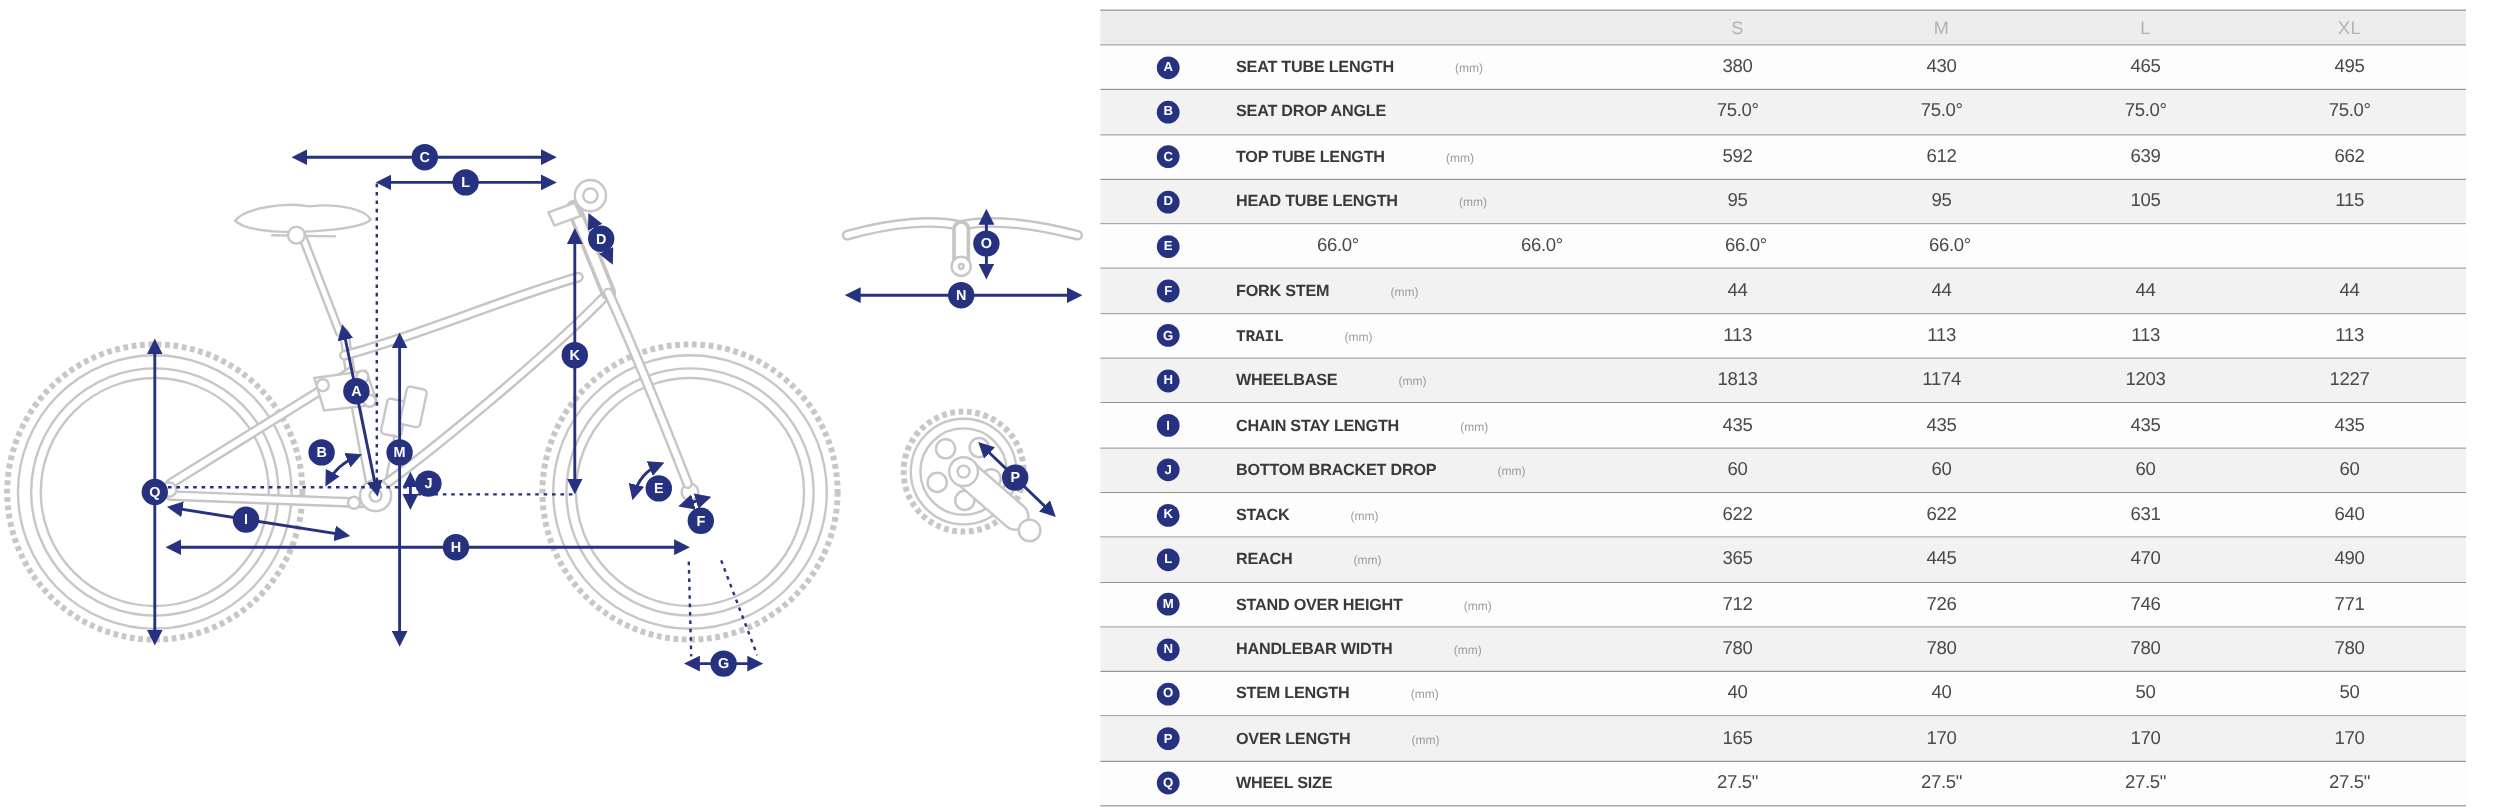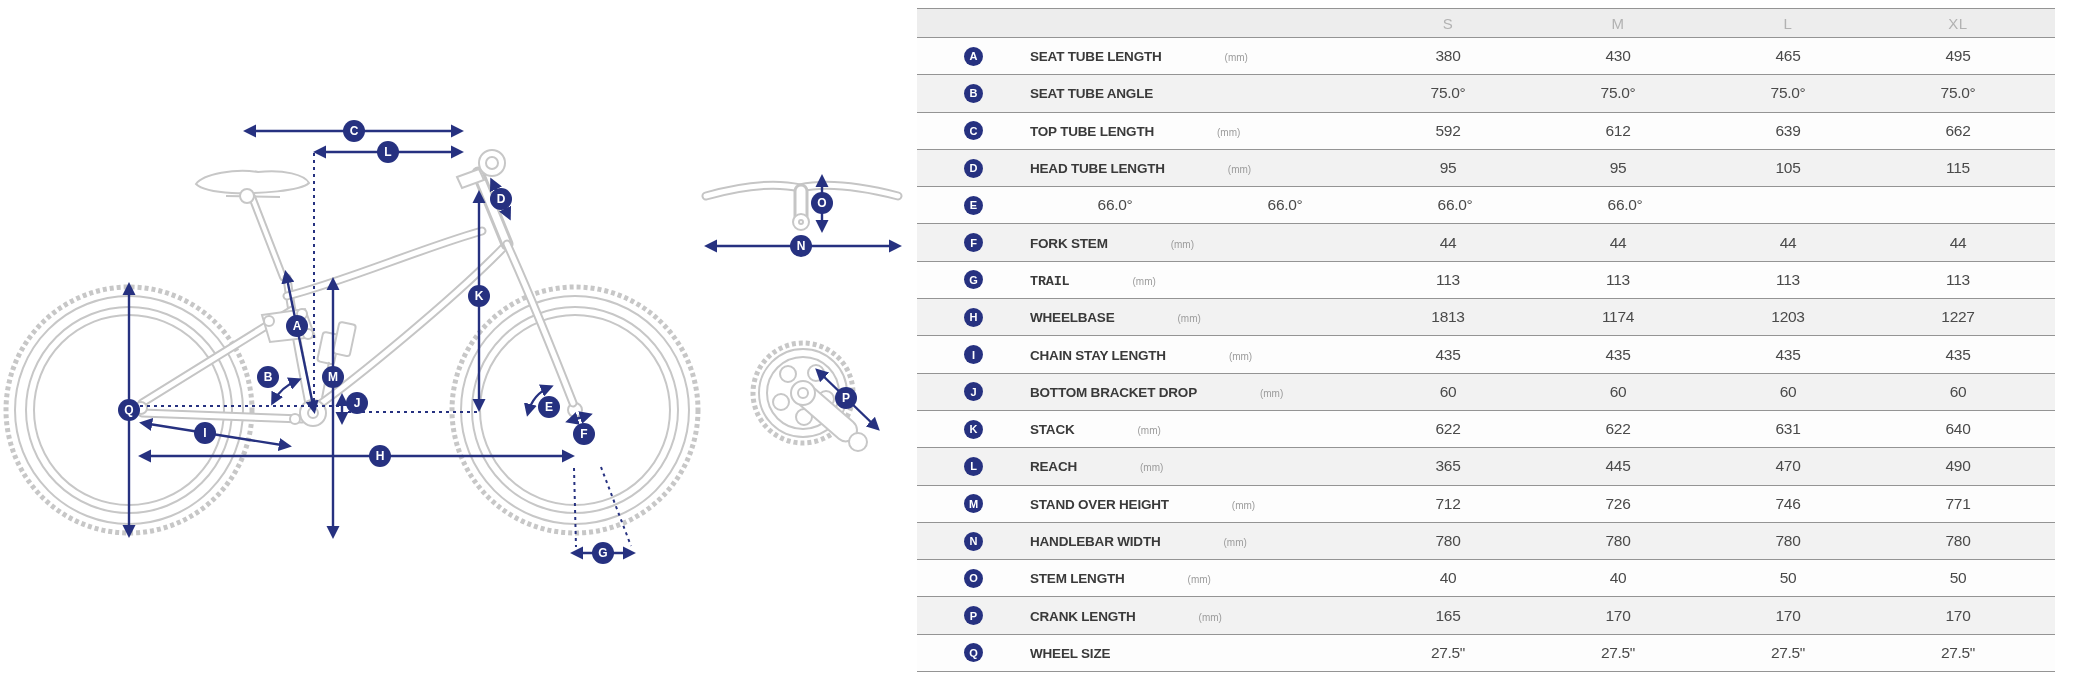--- a/index.html
+++ b/index.html
@@ -23,21 +23,21 @@
   .trow.alt{background:#f2f2f2;}
   .badge-cell{width:113px;display:flex;justify-content:center;flex:none;}
   .label-cell{flex:1;min-width:0;white-space:nowrap;}
   .val-cell{width:170px;flex:none;text-align:center;font-size:15.5px;color:#4a4a4a;letter-spacing:-0.3px;}
   .hcell{font-size:15px;color:#b2b2b2;letter-spacing:0.5px;}
   .rbadge{
     width:19px;height:19px;border-radius:50%;background:#263180;color:#ffffff;
     font-size:11px;font-weight:bold;display:flex;align-items:center;justify-content:center;
   }
   .spec-label{font-weight:bold;font-size:13.5px;color:#3a3a3a;letter-spacing:-0.2px;}
-  .spec-unit{font-size:10px;color:#9c9c9c;margin-left:16px;padding-left:47px;}
+  .spec-unit{font-size:10px;color:#9c9c9c;margin-left:4px;padding-left:47px;}
 
   
   .knob{fill:none;stroke:#c7c7c7;stroke-width:5;stroke-dasharray:4 3;}
   .thin{fill:none;stroke:#c7c7c7;stroke-width:2;}
   .tubeO{fill:none;stroke:#c5c5c5;stroke-linecap:round;stroke-linejoin:round;}
   .tubeI{fill:none;stroke:#ffffff;stroke-linecap:round;stroke-linejoin:round;}
   .gfill{fill:#ffffff;stroke:#c7c7c7;stroke-width:2;}
   .arrow{stroke:#263180;stroke-width:2.4;fill:none;}
   .arc{stroke:#263180;stroke-width:2.4;fill:none;}
   .dotl{stroke:#263180;stroke-width:2;fill:none;stroke-dasharray:3 4;}
@@ -257,21 +257,21 @@
         <div class="label-cell"><div class="spec-label" style="display: inline;">SEAT TUBE LENGTH</div><div class="spec-unit" style="display: inline;">(mm)</div></div>
         <div class="val-cell">380</div>
         <div class="val-cell">430</div>
         <div class="val-cell">465</div>
         <div class="val-cell">495</div>
       </div>
       <div class="trow alt">
         <div class="badge-cell">
           <div class="rbadge">B</div>
         </div>
-        <div class="label-cell"><div class="spec-label" style="display: inline;">SEAT TUBE ANGLE</div></div>
+        <div class="label-cell"><div class="spec-label" style="display: inline;">SEAT DROP ANGLE</div></div>
         <div class="val-cell">75.0°</div>
         <div class="val-cell">75.0°</div>
         <div class="val-cell">75.0°</div>
         <div class="val-cell">75.0°</div>
       </div>
       <div class="trow">
         <div class="badge-cell">
           <div class="rbadge">C</div>
         </div>
         <div class="label-cell"><div class="spec-label" style="display: inline;">TOP TUBE LENGTH</div><div class="spec-unit" style="display: inline;">(mm)</div></div>
@@ -396,21 +396,21 @@
         <div class="label-cell"><div class="spec-label" style="display: inline; margin-top: 12px;">STEM LENGTH</div><div class="spec-unit" style="display: inline;">(mm)</div></div>
         <div class="val-cell">40</div>
         <div class="val-cell">40</div>
         <div class="val-cell">50</div>
         <div class="val-cell">50</div>
       </div>
       <div class="trow alt">
         <div class="badge-cell">
           <div class="rbadge">P</div>
         </div>
-        <div class="label-cell"><div class="spec-label" style="display: inline;">CRANK LENGTH</div><div class="spec-unit" style="display: inline;">(mm)</div></div>
+        <div class="label-cell"><div class="spec-label" style="display: inline;">OVER LENGTH</div><div class="spec-unit" style="display: inline;">(mm)</div></div>
         <div class="val-cell">165</div>
         <div class="val-cell">170</div>
         <div class="val-cell">170</div>
         <div class="val-cell">170</div>
       </div>
       <div class="trow">
         <div class="badge-cell">
           <div class="rbadge">Q</div>
         </div>
         <div class="label-cell"><div class="spec-label" style="display: inline;">WHEEL SIZE</div></div>

